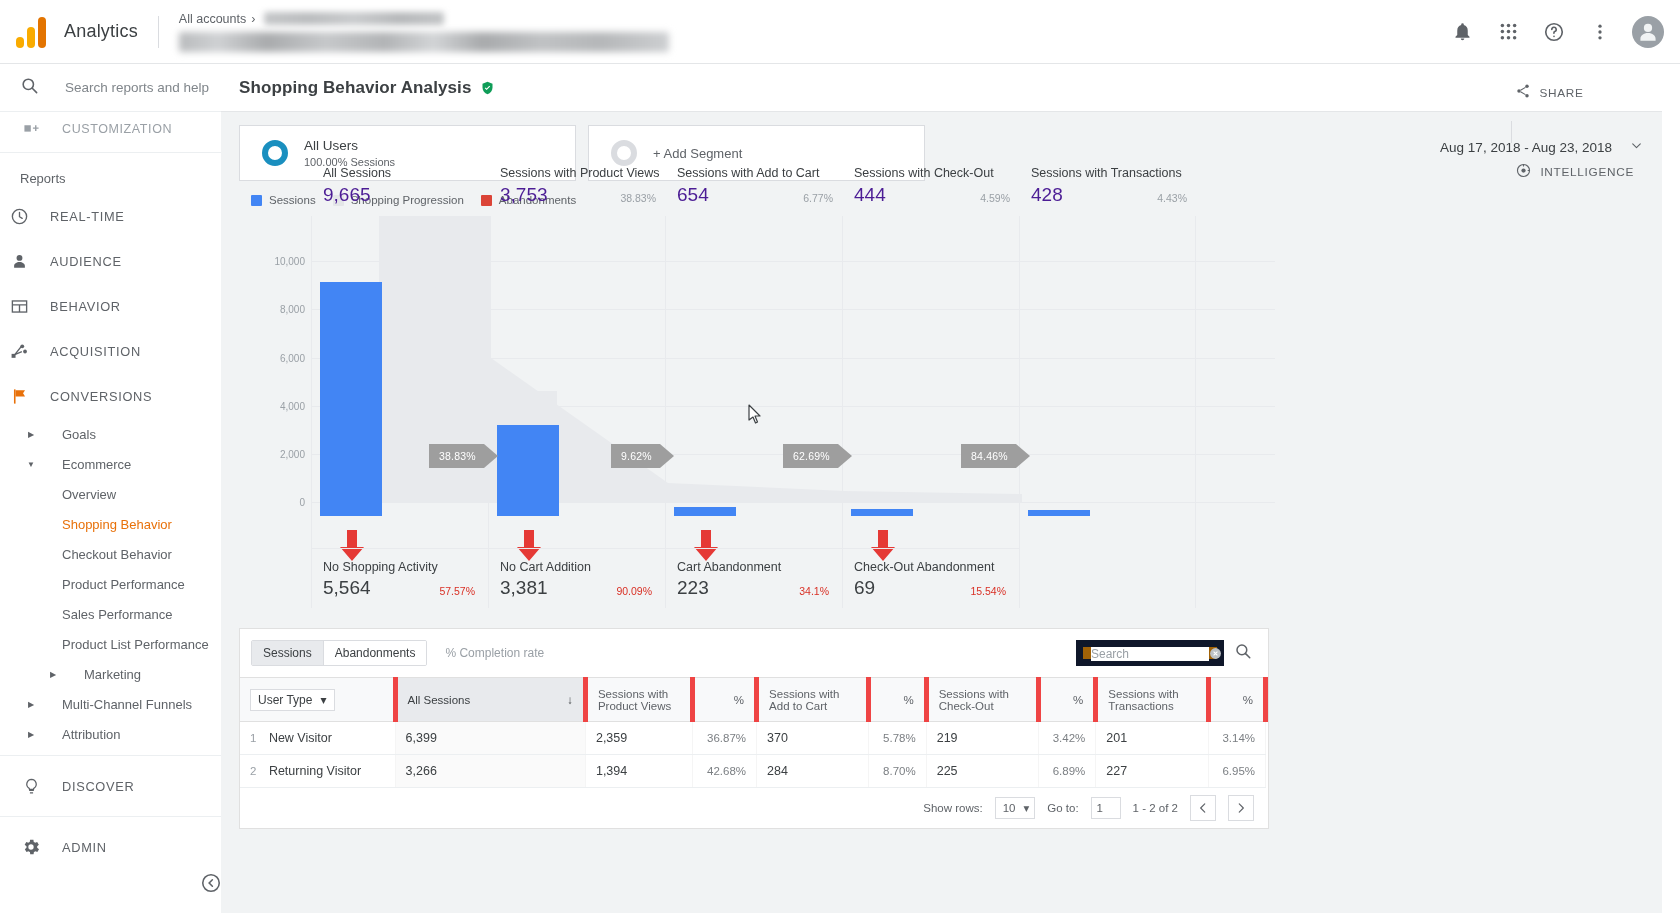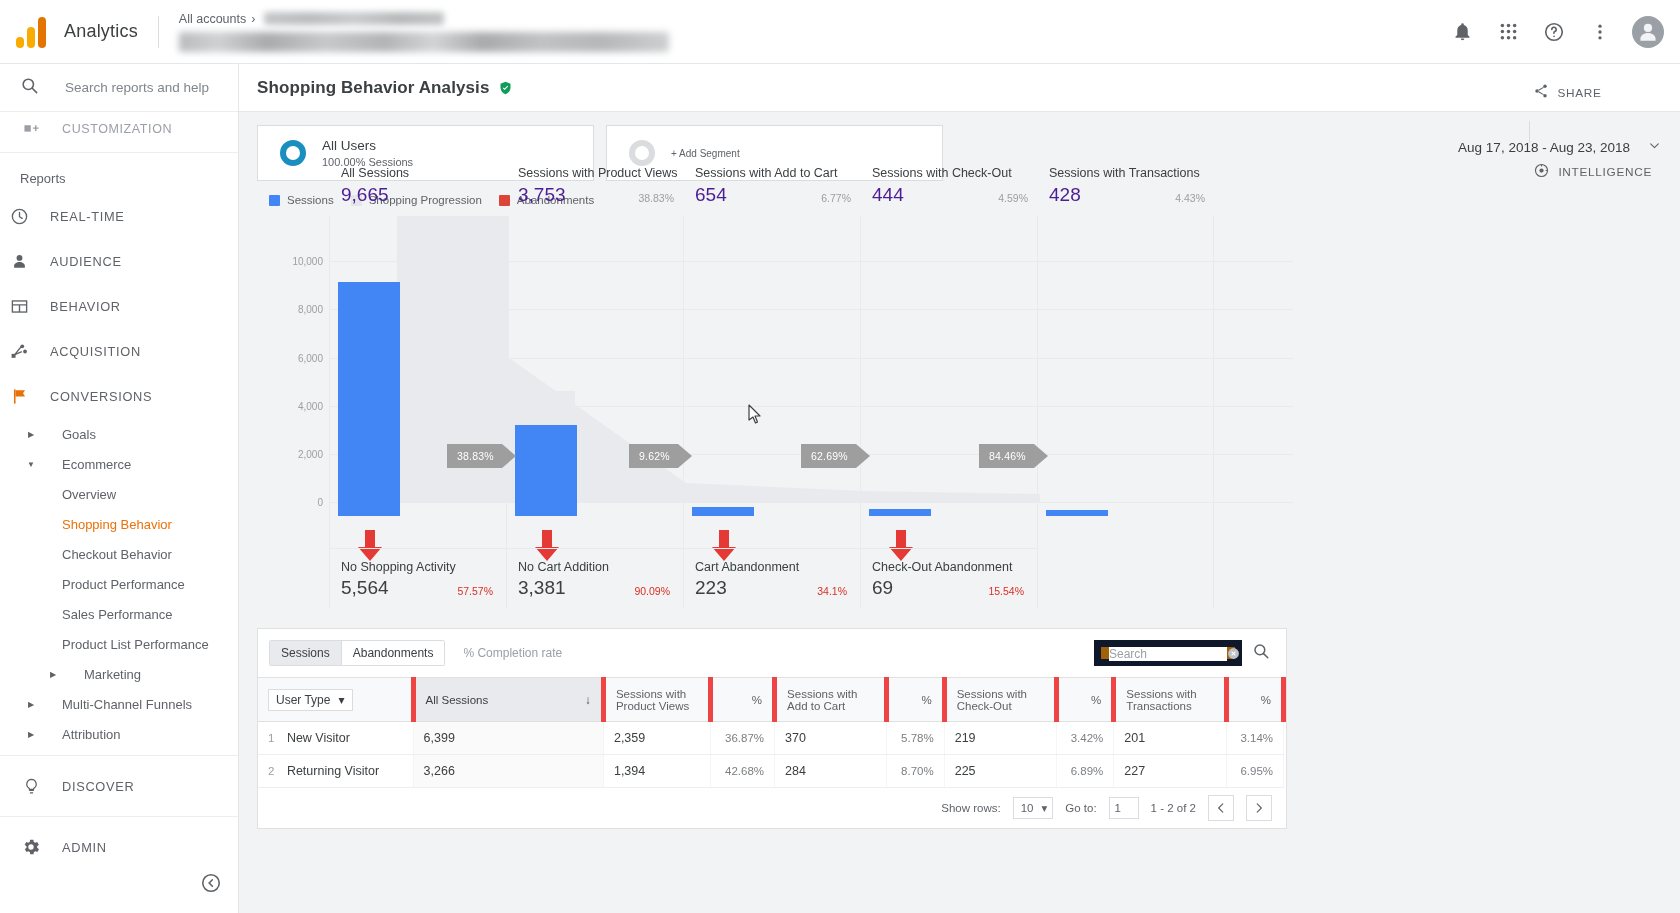--- a/index.html
+++ b/index.html
@@ -92,21 +92,21 @@
     height: 48px; display:flex; align-items:center; gap:20px; padding-left:20px;
     font-size:12.8px; letter-spacing:.7px; color:#5f6368; cursor:pointer;
   }
   .collapse-btn {
     position: absolute; bottom: 8px; left: 0; width: 239px; height: 40px;
     display: flex; align-items: center; padding-left: 200px; color: #5f6368; cursor: pointer;
   }
 
   
   .main {
-    position: absolute; top: 64px; left: 239px; width: 1441px; height: 849px;
+    position: absolute; top: 64px; left: 221px; width: 1441px; height: 849px;
     background: #f1f3f4; overflow: hidden;
   }
   .page-head {
     height: 48px; background: #fff; display: flex; align-items: center;
     padding: 0 16px 0 18px; border-bottom: 1px solid #e4e6e8;
   }
   .page-title { font-size: 17px; color: #3c4043; font-weight: bold; letter-spacing:.1px;}
   .verified {
     width: 15px; height: 16px; margin-left: 9px; display:inline-flex; align-items:center;
   }
@@ -121,21 +121,21 @@
 
   .seg-row { display: flex; align-items: stretch; gap: 12px; position: relative; }
   .seg-card {
     width: 337px; height: 56px; background: #fff; border: 1px solid #dadce0;
     display: flex; align-items: center; padding-left: 22px; gap: 16px; cursor: pointer;
   }
   .donut { width: 26px; height: 26px; border-radius: 50%; border: 6px solid #1a8fbf; }
   .donut.empty { border-color: #dadce0; }
   .seg-t1 { font-size: 13.5px; color: #3c4043; }
   .seg-t2 { font-size: 11px; color: #5f6368; margin-top: 3px; }
-  .seg-add { font-size: 10px; color: #5f6368; }
+  .seg-add { font-size: 13px; color: #5f6368; }
 
   .daterange {
     position: absolute; right: 0; top: 14px; display: flex; align-items: center; gap: 18px;
     font-size: 13.5px; color: #3c4043; cursor: pointer;
   }
 
   .legend { display: flex; align-items: center; gap: 8px; margin: 13px 0 0 12px; }
   .lg { display: flex; align-items: center; gap: 7px; font-size: 11.5px; color: #5f6368; margin-right: 9px;}
   .swatch { width: 11px; height: 11px; border-radius: 1px; }
 

